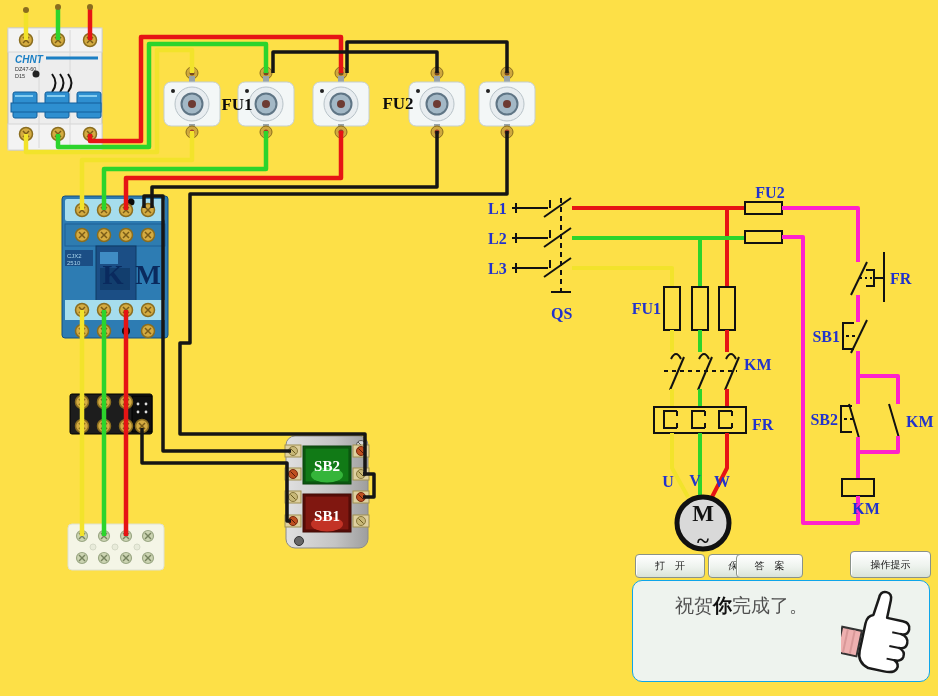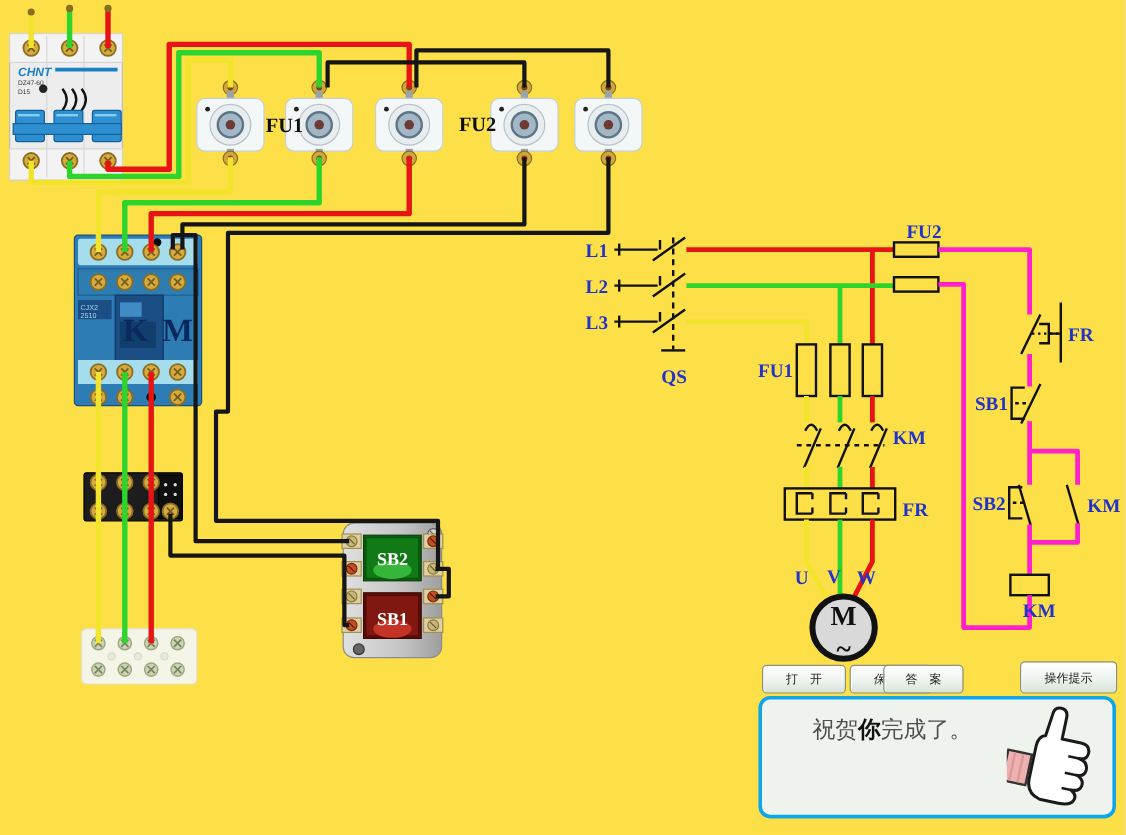--- a/index.html
+++ b/index.html
@@ -22,21 +22,21 @@
   .sch-label{font-size:16px;font-weight:bold;fill:#2233cc;}
   .phys-label{font-size:17px;font-weight:bold;fill:#0d0d0d;}
   .motor-label{font-size:23px;font-weight:bold;fill:#111;}
   .tiny{font-family:"Liberation Sans",sans-serif;}
   
   .tb-btn{position:absolute;box-sizing:border-box;border:1px solid #8a9288;
           border-radius:4px;background:linear-gradient(#ffffff,#eef3ee 55%,#d9e3d8);
           font-family:"Liberation Sans",sans-serif;font-size:10px;color:#1a1a1a;
           padding:0;text-align:center;box-shadow:inset 1px 1px 0 #fff;cursor:pointer;}
   .msg-panel{position:absolute;left:632px;top:580px;width:298px;height:102px;
-             box-sizing:border-box;border:3px solid #0ea5e9;border-radius:10px;
+             box-sizing:border-box;border:1px solid #0ea5e9;border-radius:10px;
              background:#eef3ee;}
   .msg-text{position:absolute;left:42px;top:12px;font-size:19px;color:#4f4f4f;
             font-family:"Liberation Sans",sans-serif;}
   .msg-text .hl{font-weight:bold;color:#111;}
   .thumb{position:absolute;right:4px;bottom:2px;}
 </style>
 </head>
 <body>
 
 <div class="stage">

